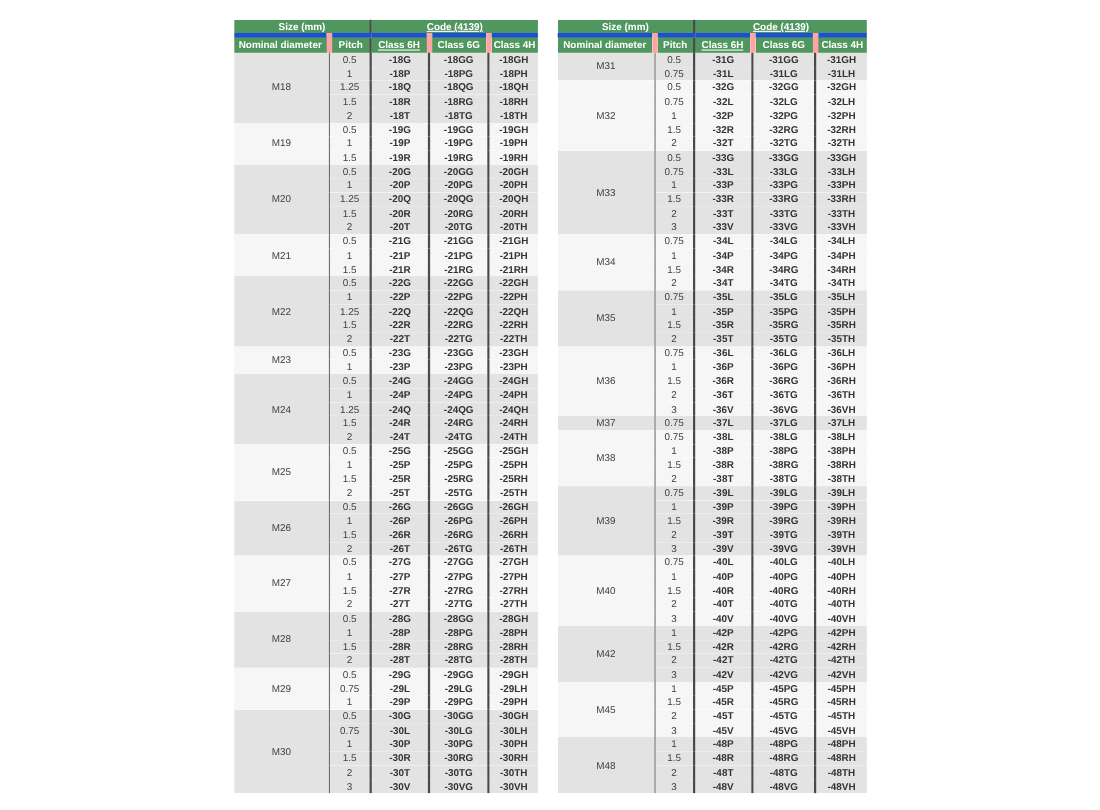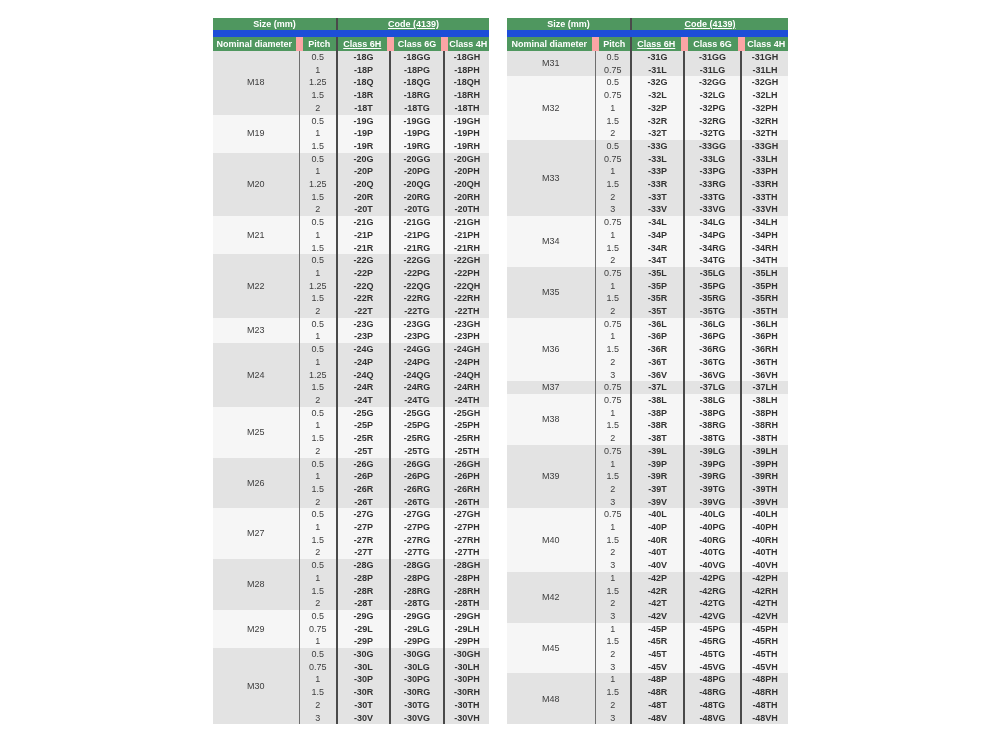--- a/index.html
+++ b/index.html
@@ -20,23 +20,23 @@
   .tbl{position:absolute;top:18px;}
   .tbl-left{left:213px;}
   .tbl-right{left:507px;}
   table{border-collapse:collapse;table-layout:fixed;}
   .tbl-left table{width:276px;}
   .tbl-right table{width:281px;}
   th{
     background:var(--green);color:#ffffff;font-weight:bold;font-size:9px;
     padding:0;text-align:center;overflow:hidden;white-space:nowrap;
   }
-  tr.h1 th{height:12px;border-bottom:7px solid #1d4ed8;}
+  tr.h1 th{height:12px;border-bottom:4px solid #1d4ed8;}
   tr.h2 th{height:14px;margin-top:20px;}
-  th.bl-white{border-left:7px solid #fca5a5;}
+  th.bl-white{border-left:5px solid #fca5a5;}
   th.bl-dark{border-left:2px solid var(--dark);text-decoration:underline;}
   td{
     font-size:9px;color:var(--body-text);text-align:center;padding:0;
     height:12.7px;line-height:12.7px;overflow:hidden;white-space:nowrap;
   }
   td.code{font-weight:bold;color:var(--code-text);}
   td.pitch{border-left:1px solid var(--dark1);}
   td.c6h,td.c6g,td.c4h{border-left:2px solid var(--dark);}
   tr.g-shaded td{background:var(--shaded);}
   tr.g-plain td{background:var(--plain);}

